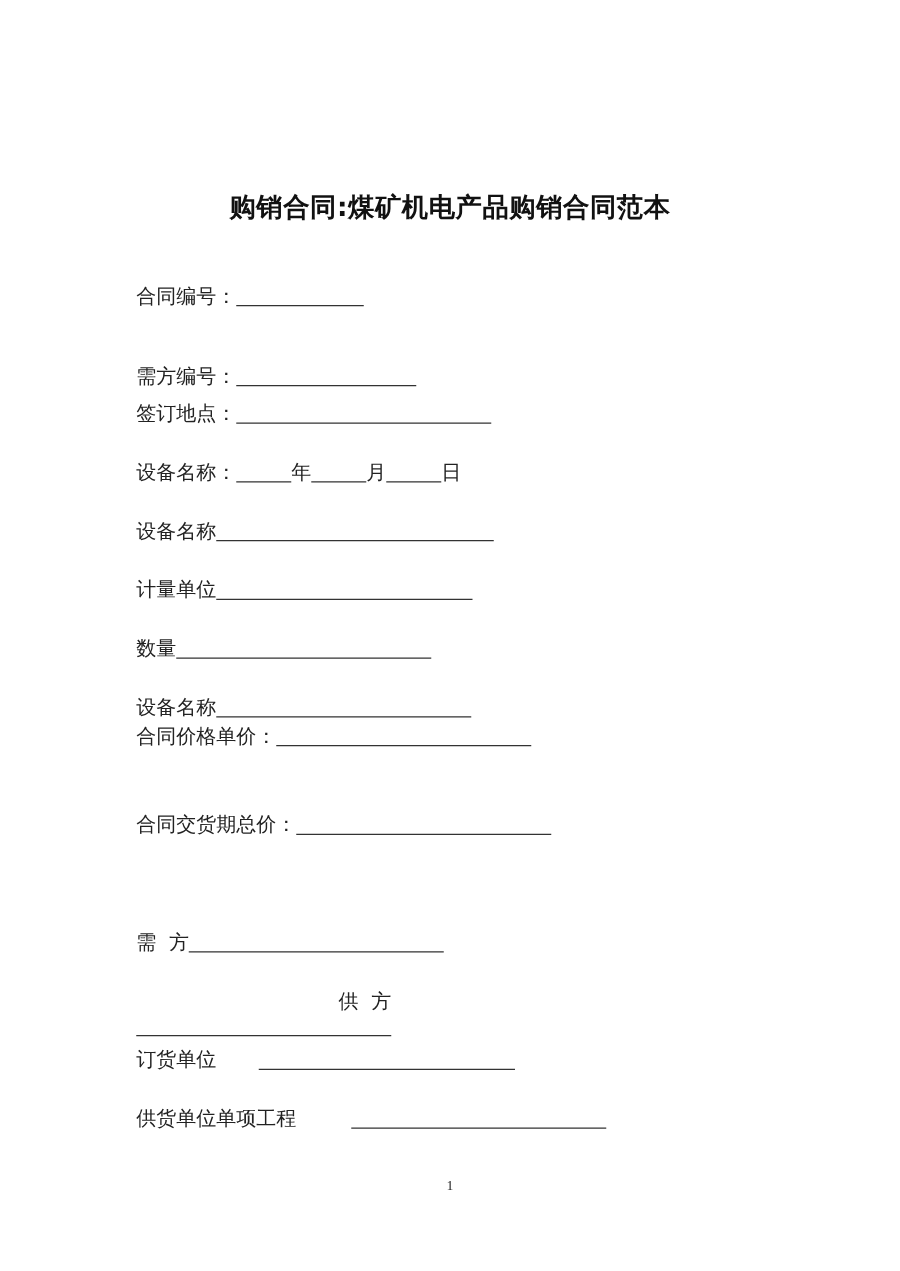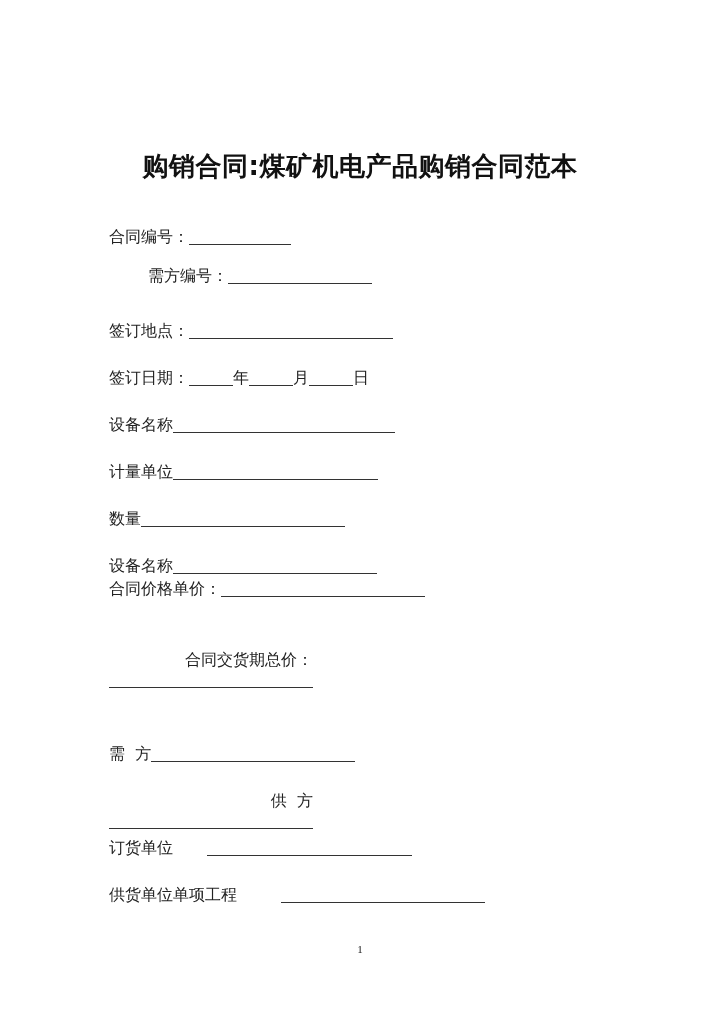--- a/index.html
+++ b/index.html
@@ -21,21 +21,21 @@
       width: 720px;
       height: 1017px;
       background: #ffffff;
     }
     .title {
       position: absolute;
       left: 0;
       top: 148px;
       width: 720px;
       text-align: center;
-      font-size: 26px;
+      font-size: 21px;
       font-weight: bold;
       color: #111111;
       letter-spacing: 0.5px;
       line-height: 36px;
     }
     .field {
       position: absolute;
       left: 109px;
       font-size: 16px;
       line-height: 22px;
@@ -70,32 +70,32 @@
 
 <div class="page">
 
   <div class="title">购销合同:煤矿机电产品购销合同范本</div>
 
   <div class="field" style="top:226px;">
     <span>合同编号：</span>
     <span class="blank" style="width:102px;"></span>
   </div>
 
-  <div class="field" style="top:265px;margin-left:39px;">
+  <div class="field" style="top:290px;">
     <span>需方编号：</span>
     <span class="blank" style="width:144px;"></span>
   </div>
 
   <div class="field" style="top:320px;">
     <span>签订地点：</span>
     <span class="blank" style="width:204px;"></span>
   </div>
 
   <div class="field" style="top:367px;">
-    <span>签订日期：</span>
+    <span>设备名称：</span>
     <span class="blank" style="width:44px;"></span>
     <span class="unit">年</span>
     <span class="blank" style="width:44px;"></span>
     <span class="unit">月</span>
     <span class="blank" style="width:44px;"></span>
     <span class="unit">日</span>
   </div>
 
   <div class="field" style="top:414px;">
     <span>设备名称</span>
@@ -115,21 +115,21 @@
   <div class="field" style="top:555px;">
     <span>设备名称</span>
     <span class="blank" style="width:204px;"></span>
   </div>
 
   <div class="field" style="top:578px;">
     <span>合同价格单价：</span>
     <span class="blank" style="width:204px;"></span>
   </div>
 
-  <div class="field" style="top:649px;flex-direction:column;">
+  <div class="field" style="top:649px;">
     <span>合同交货期总价：</span>
     <span class="blank" style="width:204px;"></span>
   </div>
 
 
   <div class="field" style="top:743px;">
     <span>需  方</span>
     <span class="blank" style="width:204px;"></span>
   </div>
 

